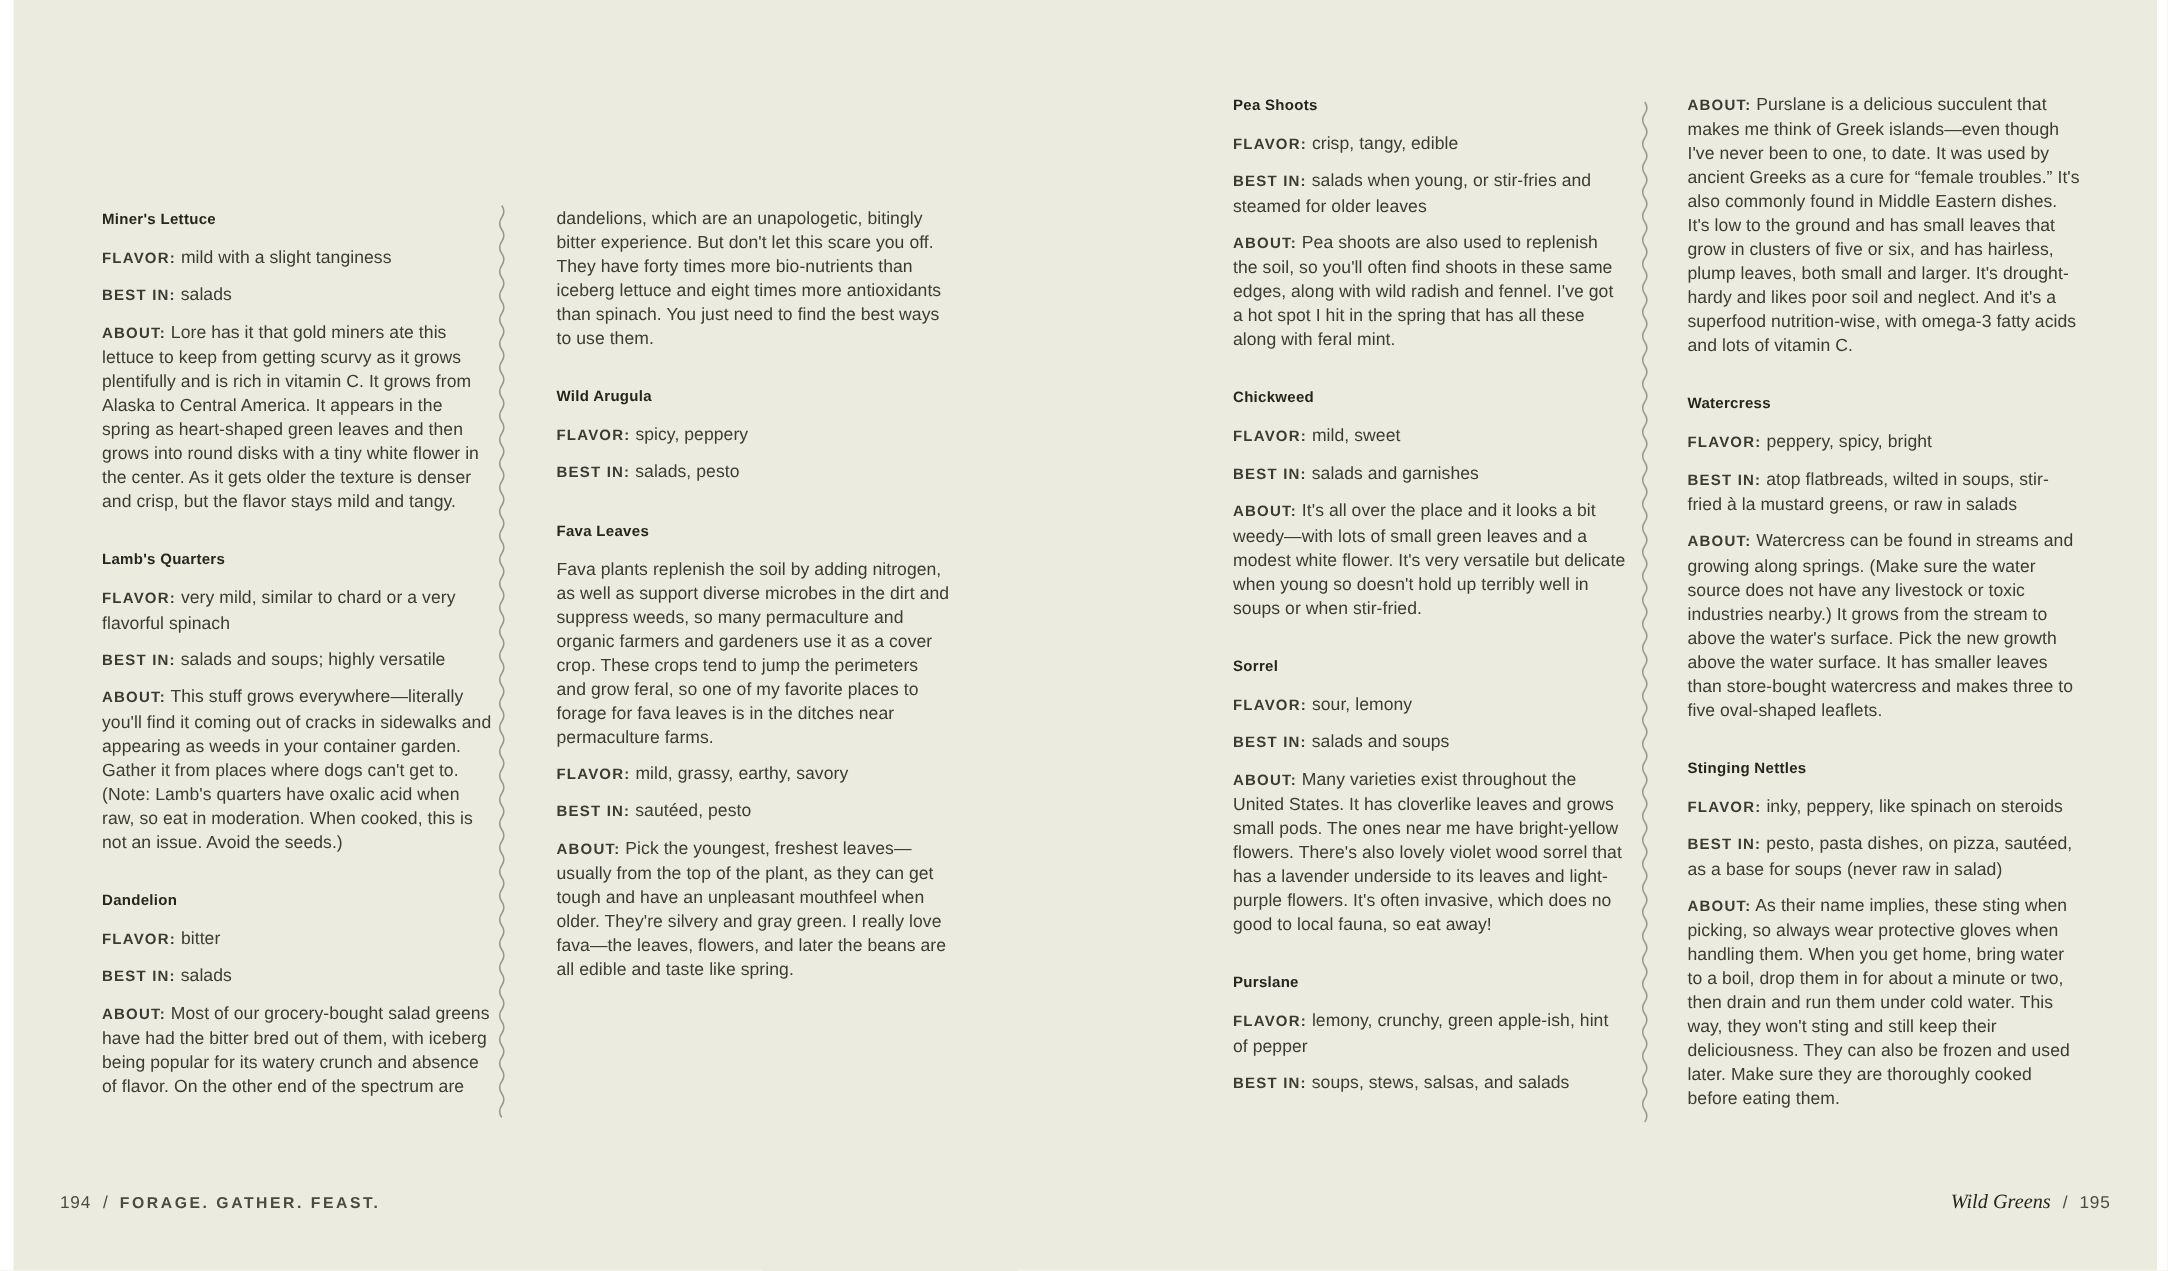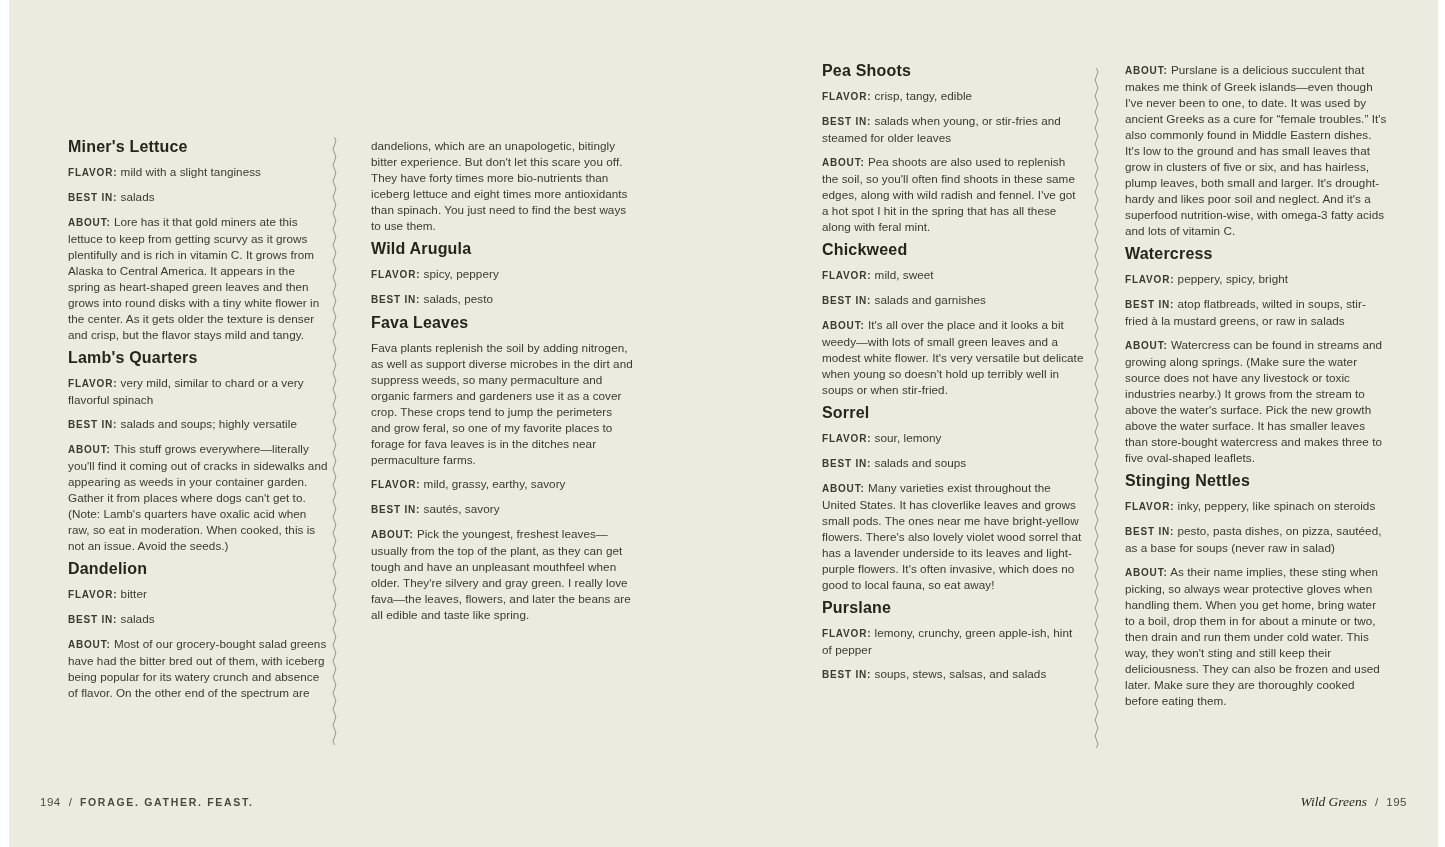--- a/index.html
+++ b/index.html
@@ -5,22 +5,22 @@
 *{margin:0;padding:0;box-sizing:border-box}
 html,body{width:1445px;height:847px;overflow:hidden}
 body{background:var(--edge-bg,#ffffff);font-family:"Liberation Sans",sans-serif;position:relative}
 .spread{position:absolute;top:0;bottom:0;left:9px;right:7px;background:var(--page-bg,#ECEBDF)}
 h1.title{position:absolute;left:59px;top:62px;font-family:"Liberation Serif",serif;font-size:15.5px;font-weight:700;letter-spacing:1.6px;color:var(--title-text,#201F19);white-space:nowrap}
 .col{position:absolute;width:262px;color:var(--body-text,#3B3B33);font-size:11.7px;line-height:16px;letter-spacing:.05px}
 .col-0{left:59px;top:138px}
 .col-1{left:362px;top:138px}
 .col-2{left:813px;top:62px}
 .col-3{left:1116px;top:62px}
-.block+.block{margin-top:6px}
-.entry-heading{font-size:16px;line-height:18px;font-weight:700;letter-spacing:.2px;color:var(--heading-text,#26261F);margin-bottom:8px}
+.block+.block{margin-top:22px}
+.entry-heading{font-size:10px;line-height:18px;font-weight:700;letter-spacing:.2px;color:var(--heading-text,#26261F);margin-bottom:8px}
 .entry-para+.entry-para{margin-top:8px}
 .label{font-size:10px;letter-spacing:.8px;font-weight:600;color:var(--body-text,#3B3B33)}
 svg.wavy{position:absolute;overflow:visible}
 svg.wavy path{fill:none;stroke:var(--divider,#8E8E7E);stroke-width:1;opacity:.9}
 .footer{position:absolute;top:792px;color:var(--footer-text,#4A4A40);white-space:nowrap}
 .footer-left{left:31px}
 .footer-right{right:31px;text-align:right}
 .pagenum{font-size:11.5px;letter-spacing:.5px}
 .slash{font-size:11.5px;margin:0 8px;color:var(--footer-text,#4A4A40)}
 .book-title{font-size:10.5px;letter-spacing:1.7px;font-weight:600}
@@ -77,21 +77,21 @@
 
 </section>
 
   <section class="block">
     <h3 class="entry-heading">Fava Leaves</h3>
 
   <p class="entry-para"><span class="para-text">Fava plants replenish the soil by adding nitrogen, as well as support diverse microbes in the dirt and suppress weeds, so many permaculture and organic farmers and gardeners use it as a cover crop. These crops tend to jump the perimeters and grow feral, so one of my favorite places to forage for fava leaves is in the ditches near permaculture farms.</span></p>
 
   <p class="entry-para"><span class="label">FLAVOR:</span><span class="para-text"> mild, grassy, earthy, savory</span></p>
 
-  <p class="entry-para"><span class="label">BEST IN:</span><span class="para-text"> sautés, savory</span></p>
+  <p class="entry-para"><span class="label">BEST IN:</span><span class="para-text"> sautéed, pesto</span></p>
 
   <p class="entry-para"><span class="label">ABOUT:</span><span class="para-text"> Pick the youngest, freshest leaves—usually from the top of the plant, as they can get tough and have an unpleasant mouthfeel when older. They're silvery and gray green. I really love fava—the leaves, flowers, and later the beans are all edible and taste like spring.</span></p>
 </section>
 </div>
   <div class="col col-2">
   <section class="block">
     <h3 class="entry-heading">Pea Shoots</h3>
 
   <p class="entry-para"><span class="label">FLAVOR:</span><span class="para-text"> crisp, tangy, edible</span></p>
 

